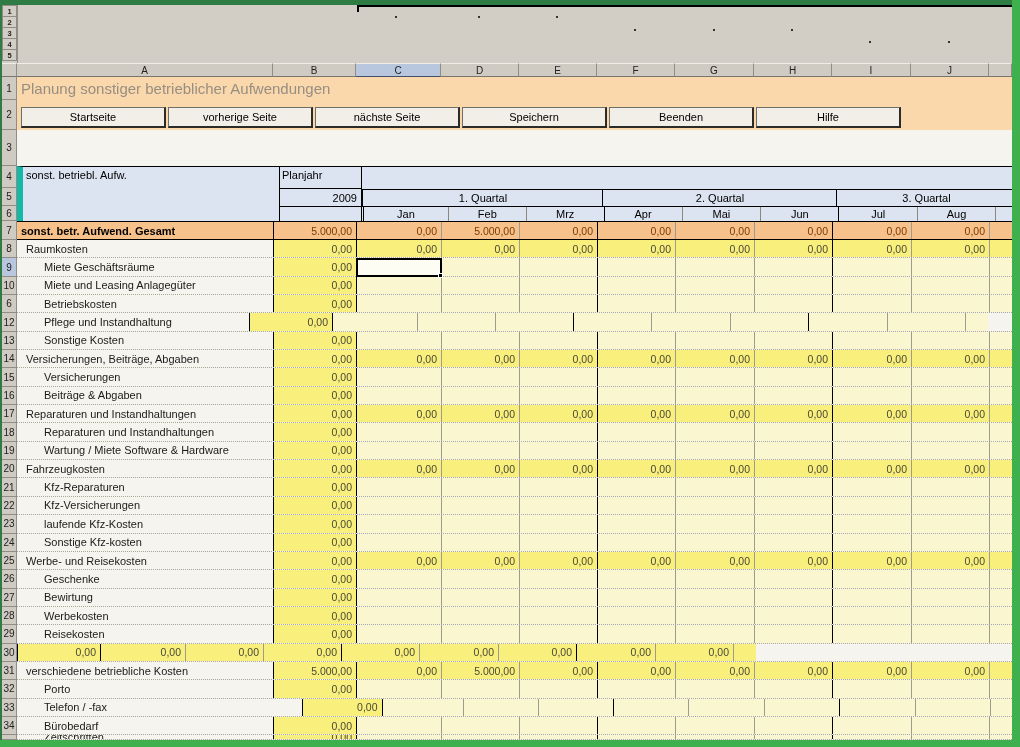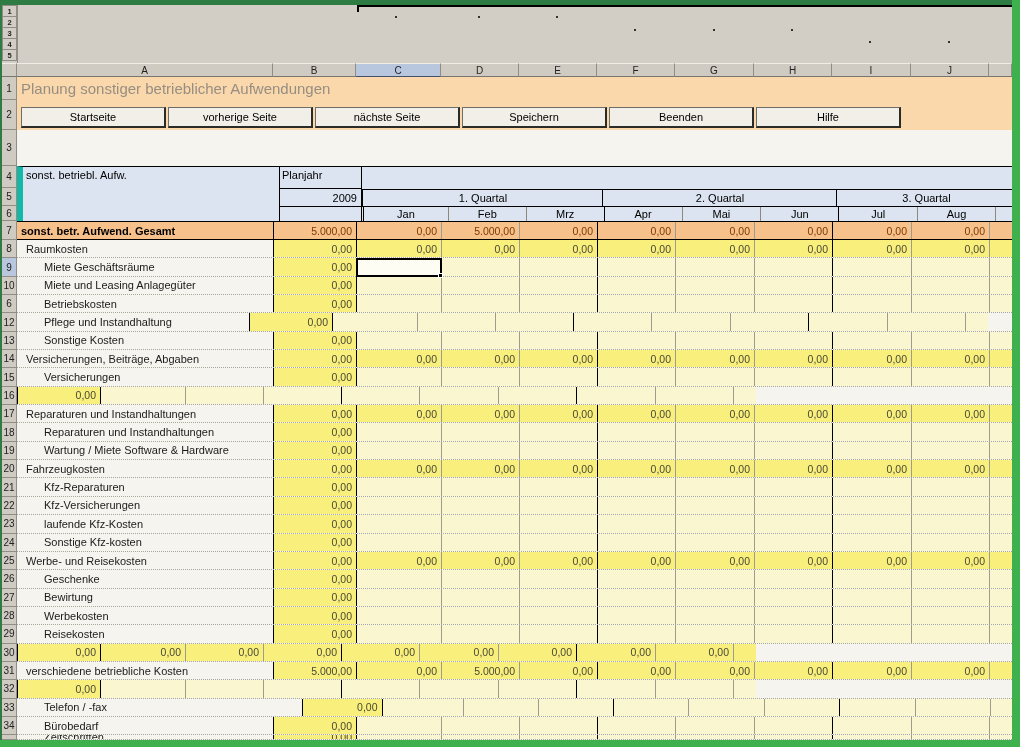--- a/index.html
+++ b/index.html
@@ -302,20 +302,21 @@
           <div class="dcell valcell bg-pale" style="width: 78px; border-left: 1px solid rgb(157, 156, 144);"></div>
           <div class="dcell valcell bg-pale" style="width: 78px; border-left: 1px solid rgb(157, 156, 144);"></div>
           <div class="dcell valcell bg-pale" style="width: 78px; border-left: 1px solid rgb(0, 0, 0);"></div>
           <div class="dcell valcell bg-pale" style="width: 79px; border-left: 1px solid rgb(157, 156, 144);"></div>
           <div class="dcell valcell bg-pale" style="width: 78px; border-left: 1px solid rgb(157, 156, 144);"></div>
           <div class="dcell valcell bg-pale" style="width: 79px; border-left: 1px solid rgb(0, 0, 0);"></div>
           <div class="dcell valcell bg-pale" style="width: 78px; border-left: 1px solid rgb(157, 156, 144);"></div>
           <div class="dcell valcell bg-pale" style="width: 23px; border-left: 1px solid rgb(157, 156, 144);"></div>
         </div>
         <div class="drow detail" style="height: 18.35px;">
+          <div class="dcell labcell" style="width: 256px; padding-left: 27px;">Beiträge &amp; Abgaben</div>
           <div class="dcell valcell bg-yellow" style="width: 83px; border-left: 1px solid rgb(0, 0, 0);">0,00</div>
           <div class="dcell valcell bg-pale" style="width: 85px; border-left: 1px solid rgb(0, 0, 0);"></div>
           <div class="dcell valcell bg-pale" style="width: 78px; border-left: 1px solid rgb(157, 156, 144);"></div>
           <div class="dcell valcell bg-pale" style="width: 78px; border-left: 1px solid rgb(157, 156, 144);"></div>
           <div class="dcell valcell bg-pale" style="width: 78px; border-left: 1px solid rgb(0, 0, 0);"></div>
           <div class="dcell valcell bg-pale" style="width: 79px; border-left: 1px solid rgb(157, 156, 144);"></div>
           <div class="dcell valcell bg-pale" style="width: 78px; border-left: 1px solid rgb(157, 156, 144);"></div>
           <div class="dcell valcell bg-pale" style="width: 79px; border-left: 1px solid rgb(0, 0, 0);"></div>
           <div class="dcell valcell bg-pale" style="width: 78px; border-left: 1px solid rgb(157, 156, 144);"></div>
           <div class="dcell valcell bg-pale" style="width: 23px; border-left: 1px solid rgb(157, 156, 144);"></div>
@@ -508,20 +509,21 @@
           <div class="dcell valcell bg-yellow" style="width: 78px; border-left: 1px solid rgb(157, 156, 144);">5.000,00</div>
           <div class="dcell valcell bg-yellow" style="width: 78px; border-left: 1px solid rgb(157, 156, 144);">0,00</div>
           <div class="dcell valcell bg-yellow" style="width: 78px; border-left: 1px solid rgb(0, 0, 0);">0,00</div>
           <div class="dcell valcell bg-yellow" style="width: 79px; border-left: 1px solid rgb(157, 156, 144);">0,00</div>
           <div class="dcell valcell bg-yellow" style="width: 78px; border-left: 1px solid rgb(157, 156, 144);">0,00</div>
           <div class="dcell valcell bg-yellow" style="width: 79px; border-left: 1px solid rgb(0, 0, 0);">0,00</div>
           <div class="dcell valcell bg-yellow" style="width: 78px; border-left: 1px solid rgb(157, 156, 144);">0,00</div>
           <div class="dcell valcell bg-yellow" style="width: 23px; border-left: 1px solid rgb(157, 156, 144);"></div>
         </div>
         <div class="drow detail" style="height: 18.35px;">
+          <div class="dcell labcell" style="width: 256px; padding-left: 27px;">Porto</div>
           <div class="dcell valcell bg-yellow" style="width: 83px; border-left: 1px solid rgb(0, 0, 0);">0,00</div>
           <div class="dcell valcell bg-pale" style="width: 85px; border-left: 1px solid rgb(0, 0, 0);"></div>
           <div class="dcell valcell bg-pale" style="width: 78px; border-left: 1px solid rgb(157, 156, 144);"></div>
           <div class="dcell valcell bg-pale" style="width: 78px; border-left: 1px solid rgb(157, 156, 144);"></div>
           <div class="dcell valcell bg-pale" style="width: 78px; border-left: 1px solid rgb(0, 0, 0);"></div>
           <div class="dcell valcell bg-pale" style="width: 79px; border-left: 1px solid rgb(157, 156, 144);"></div>
           <div class="dcell valcell bg-pale" style="width: 78px; border-left: 1px solid rgb(157, 156, 144);"></div>
           <div class="dcell valcell bg-pale" style="width: 79px; border-left: 1px solid rgb(0, 0, 0);"></div>
           <div class="dcell valcell bg-pale" style="width: 78px; border-left: 1px solid rgb(157, 156, 144);"></div>
           <div class="dcell valcell bg-pale" style="width: 23px; border-left: 1px solid rgb(157, 156, 144);"></div>

